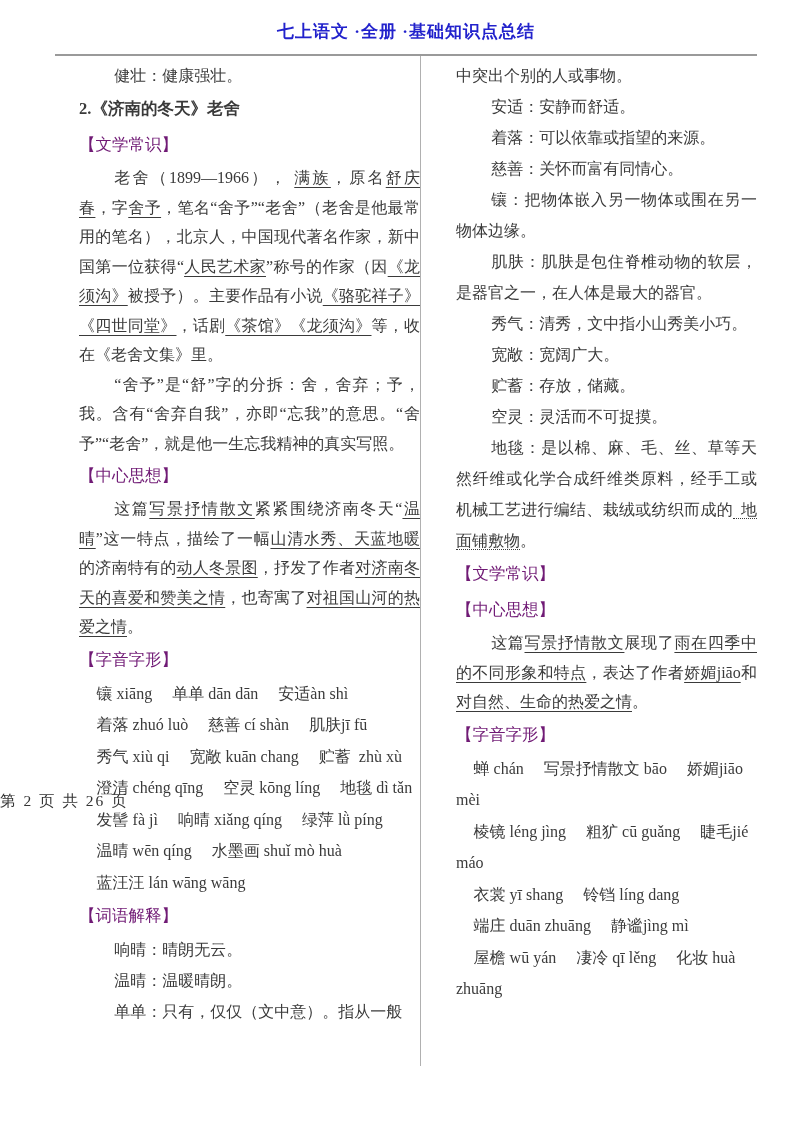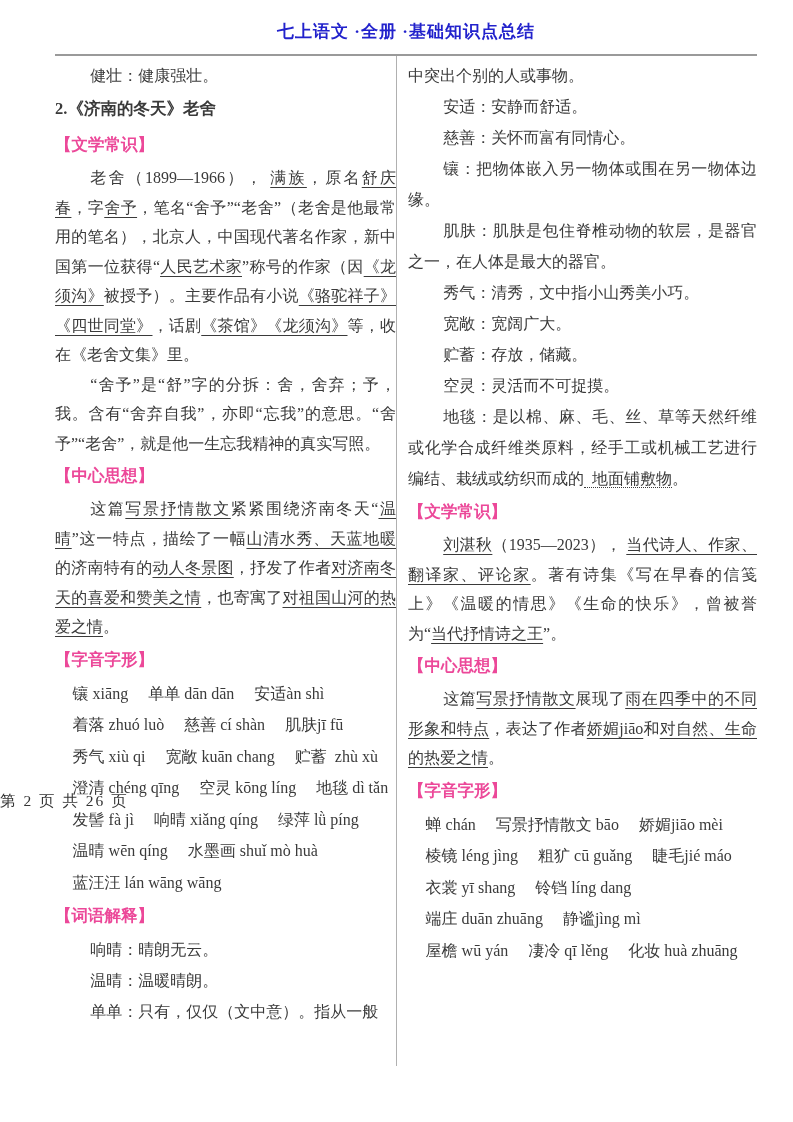--- a/index.html
+++ b/index.html
@@ -9,28 +9,28 @@
     color:#3a3a3a;
     overflow:hidden;
   }
   .page { box-sizing:border-box; width:793px; height:830px; padding:12px 36px 0 55px; position:relative; }
   .header-title {
     text-align:center; font-weight:bold; font-size:17px;
     letter-spacing:1px; margin-top:8px;
   }
   .rule { border-top:2px solid #9a9a9a; margin-top:11px; }
   .columns { display:flex; align-items:stretch; height:1010px; overflow:hidden; }
-  .col { box-sizing:border-box; }
+  .col { box-sizing:border-box;margin-left:24px; }
   .col-left  { width:341px; padding-top:4px; }
   .divider   { width:0; border-left:1.5px solid #b0b0b0; margin-left:0; }
   .col-right { flex:1; padding-left:11px; padding-top:4px; }
 
   .blk { margin:0; font-size:16px; }
   .hblue    { font-weight:bold; font-size:16.5px; line-height:36px; }
-  .hbracket { font-weight:bold; font-size:16.5px; line-height:36px; color:#ec4899; }
+  .hbracket { font-weight:normal; font-size:16.5px; line-height:36px; color:#701a75; }
   .para { line-height:29.5px; text-indent:2.2em; text-align:justify; }
   .def  { line-height:31px;  text-indent:2.2em; text-align:justify; }
   .cont { line-height:31px;  text-indent:0; text-align:justify; }
   .pinyin { line-height:31.5px; text-indent:1.1em; white-space:pre-wrap; }
 
   .u  { text-decoration:underline; text-decoration-thickness:1px; text-underline-offset:4px; }
   .du { border-bottom:1.5px dotted #3a3a3a;padding-left:8px; }
 
   .footer {
     position:absolute; left:0; right:0; bottom:18px;
@@ -63,30 +63,30 @@
         <p class="blk pinyin">蓝汪汪 lán wāng wāng</p>
         <div class="blk hbracket">【词语解释】</div>
         <p class="blk def">响晴：晴朗无云。</p>
         <p class="blk def">温晴：温暖晴朗。</p>
         <p class="blk def">单单：只有，仅仅（文中意）。指从一般</p>
       </div>
     <div class="divider"></div>
     <div class="col col-right" id="colR">
         <p class="blk cont">中突出个别的人或事物。</p>
         <p class="blk def">安适：安静而舒适。</p>
+        <p class="blk def">着落：可以依靠或指望的来源。</p>
         <p class="blk def">慈善：关怀而富有同情心。</p>
         <p class="blk def">镶：把物体嵌入另一物体或围在另一物体边缘。</p>
         <p class="blk def">肌肤：肌肤是包住脊椎动物的软层，是器官之一，在人体是最大的器官。</p>
         <p class="blk def">秀气：清秀，文中指小山秀美小巧。</p>
         <p class="blk def">宽敞：宽阔广大。</p>
         <p class="blk def">贮蓄：存放，储藏。</p>
         <p class="blk def">空灵：灵活而不可捉摸。</p>
         <p class="blk def"><span>地毯：是以棉、麻、毛、丝、草等天然纤维或化学合成纤维类原料，经手工或机械工艺进行编结、栽绒或纺织而成的</span><span class="du">地面铺敷物</span><span>。</span></p>
         <div class="blk hbracket">【文学常识】</div>
-        <p class="blk para"><span class="u">刘湛秋</span><span>（1935—2023）， </span><span class="u">当代诗人、作家、翻译家、评论家</span><span>。著有诗集《写在早春的信笺上》《温暖的情思》《生命的快乐》，曾被誉为“</span><span class="u">当代抒情诗之王</span><span>”。</span></p>
         <div class="blk hbracket">【中心思想】</div>
         <p class="blk para"><span>这篇</span><span class="u">写景抒情散文</span><span>展现了</span><span class="u">雨在四季中的不同形象和特点</span><span>，表达了作者</span><span class="u">娇媚jiāo</span><span>和</span><span class="u">对自然、生命的热爱之情</span><span>。</span></p>
         <div class="blk hbracket">【字音字形】</div>
         <p class="blk pinyin">蝉 chán　 写景抒情散文 bāo　 娇媚jiāo mèi</p>
         <p class="blk pinyin">棱镜 léng jìng　 粗犷 cū guǎng　 睫毛jié máo</p>
         <p class="blk pinyin">衣裳 yī shang　 铃铛 líng dang</p>
         <p class="blk pinyin">端庄 duān zhuāng　 静谧jìng mì</p>
         <p class="blk pinyin">屋檐 wū yán　 凄冷 qī lěng　 化妆 huà zhuāng</p>
       </div>
   </div>

